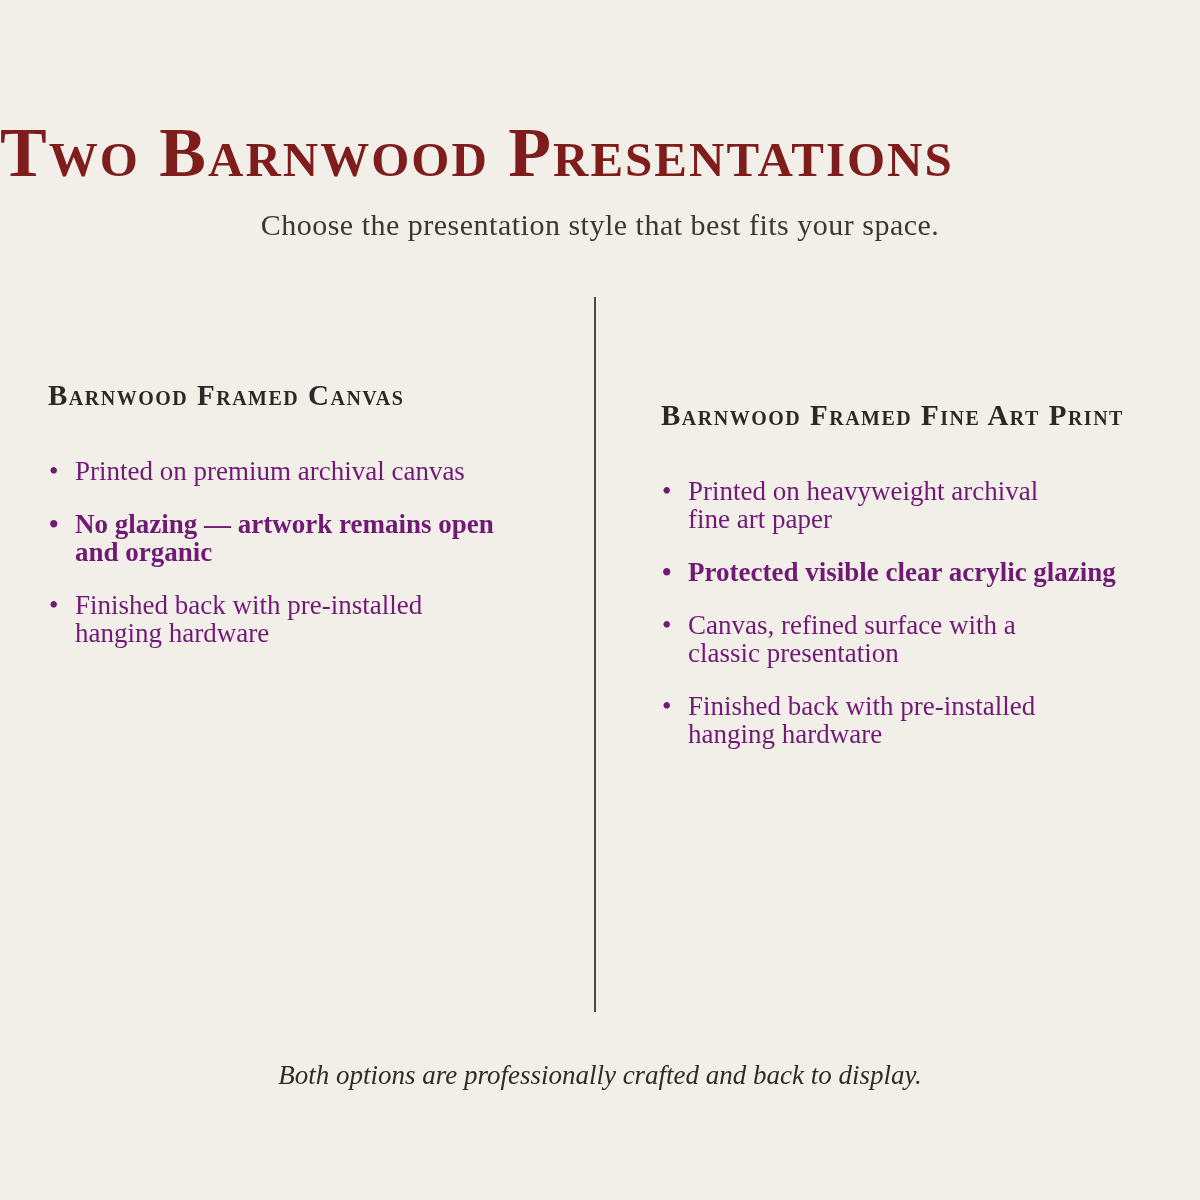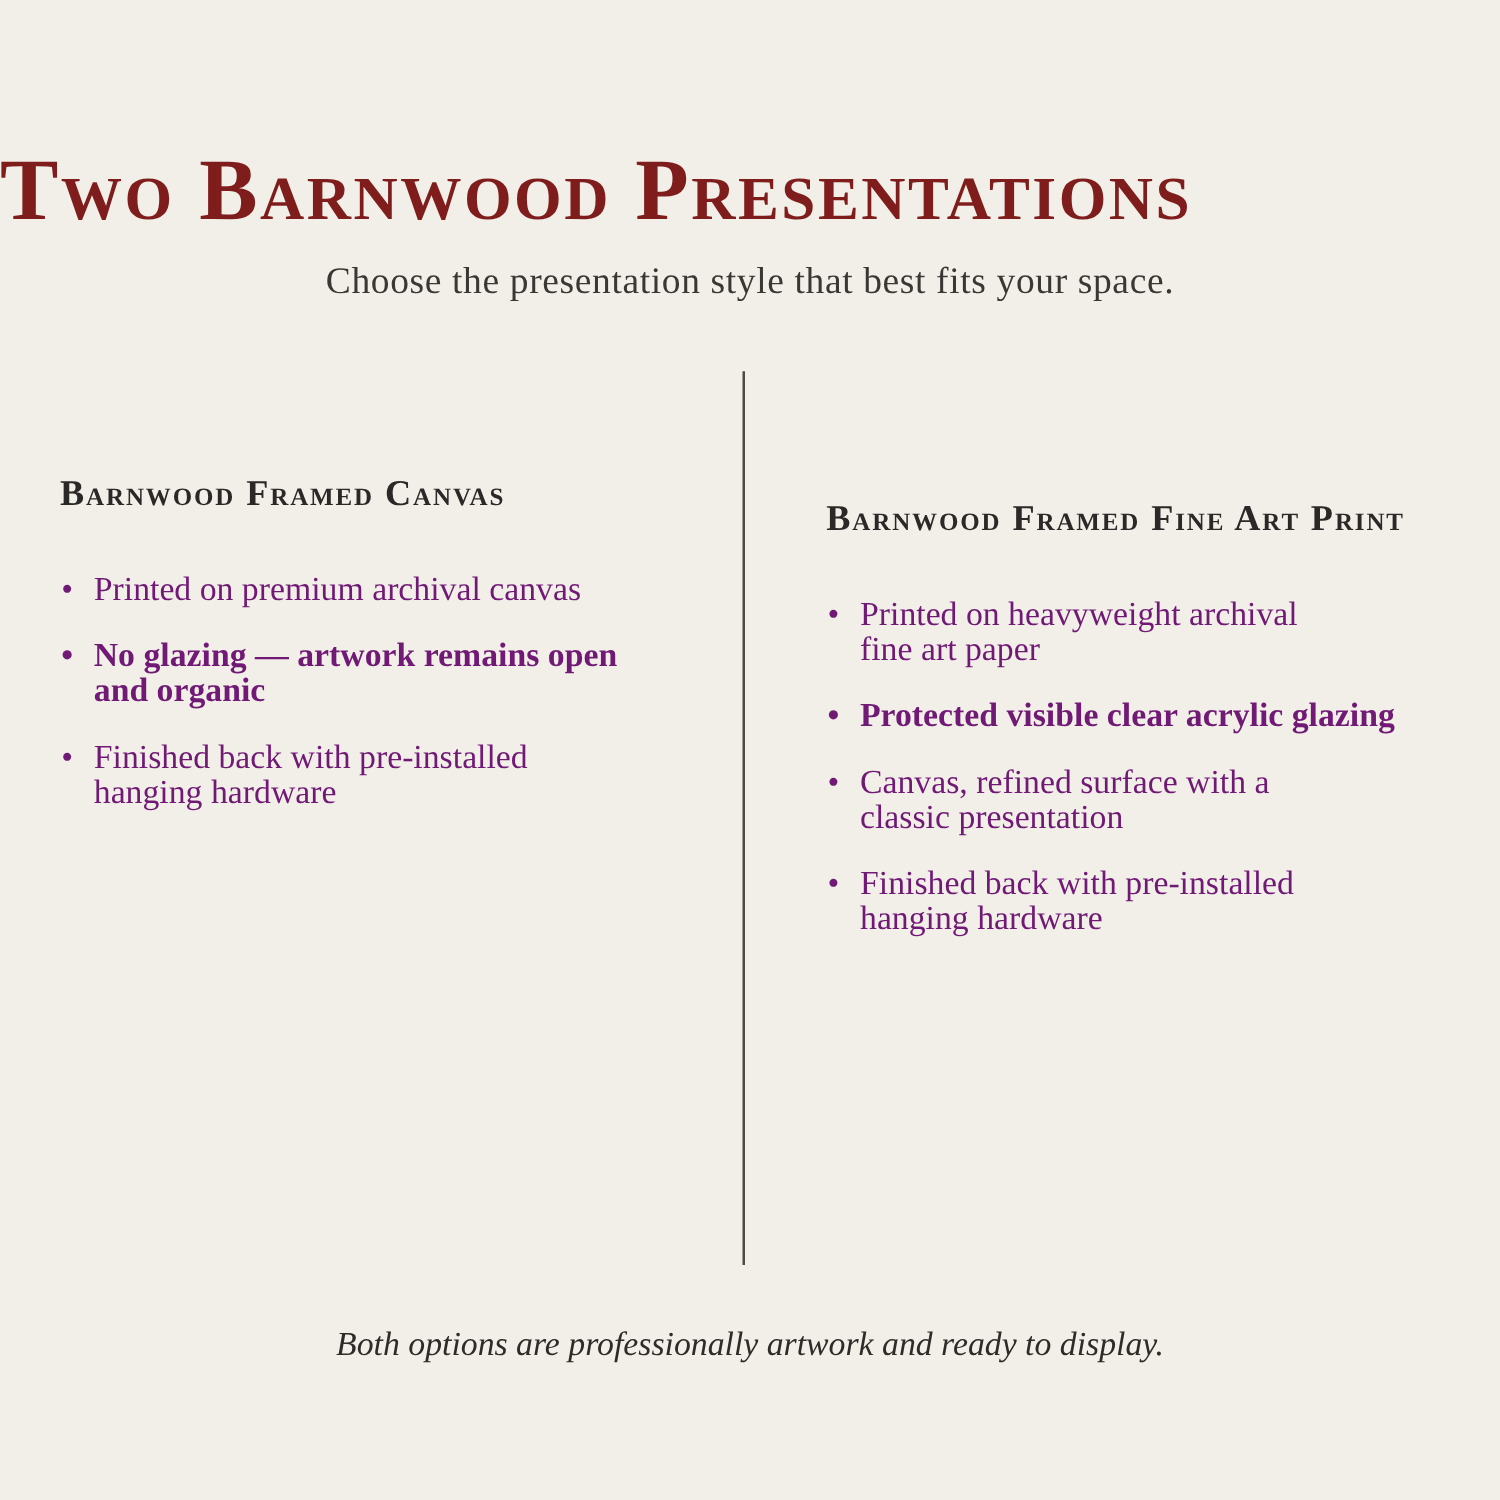--- a/index.html
+++ b/index.html
@@ -120,15 +120,15 @@
       <li>Printed on heavyweight archival
 fine art paper</li>
       <li class="bold">Protected visible clear acrylic glazing</li>
       <li>Canvas, refined surface with a
 classic presentation</li>
       <li>Finished back with pre-installed
 hanging hardware</li>
     </ul>
   </section>
 
-  <p class="footer">Both options are professionally artwork and ready to display.</p>
+  <p class="footer">Both options are professionally crafted and back to display.</p>
 
 </div>
 
 </body></html>

